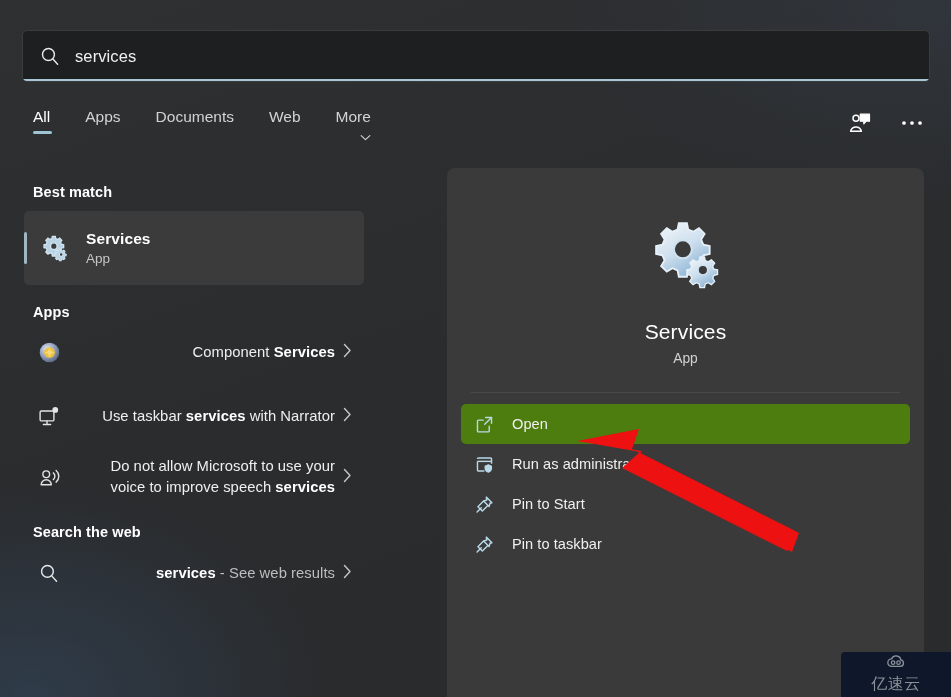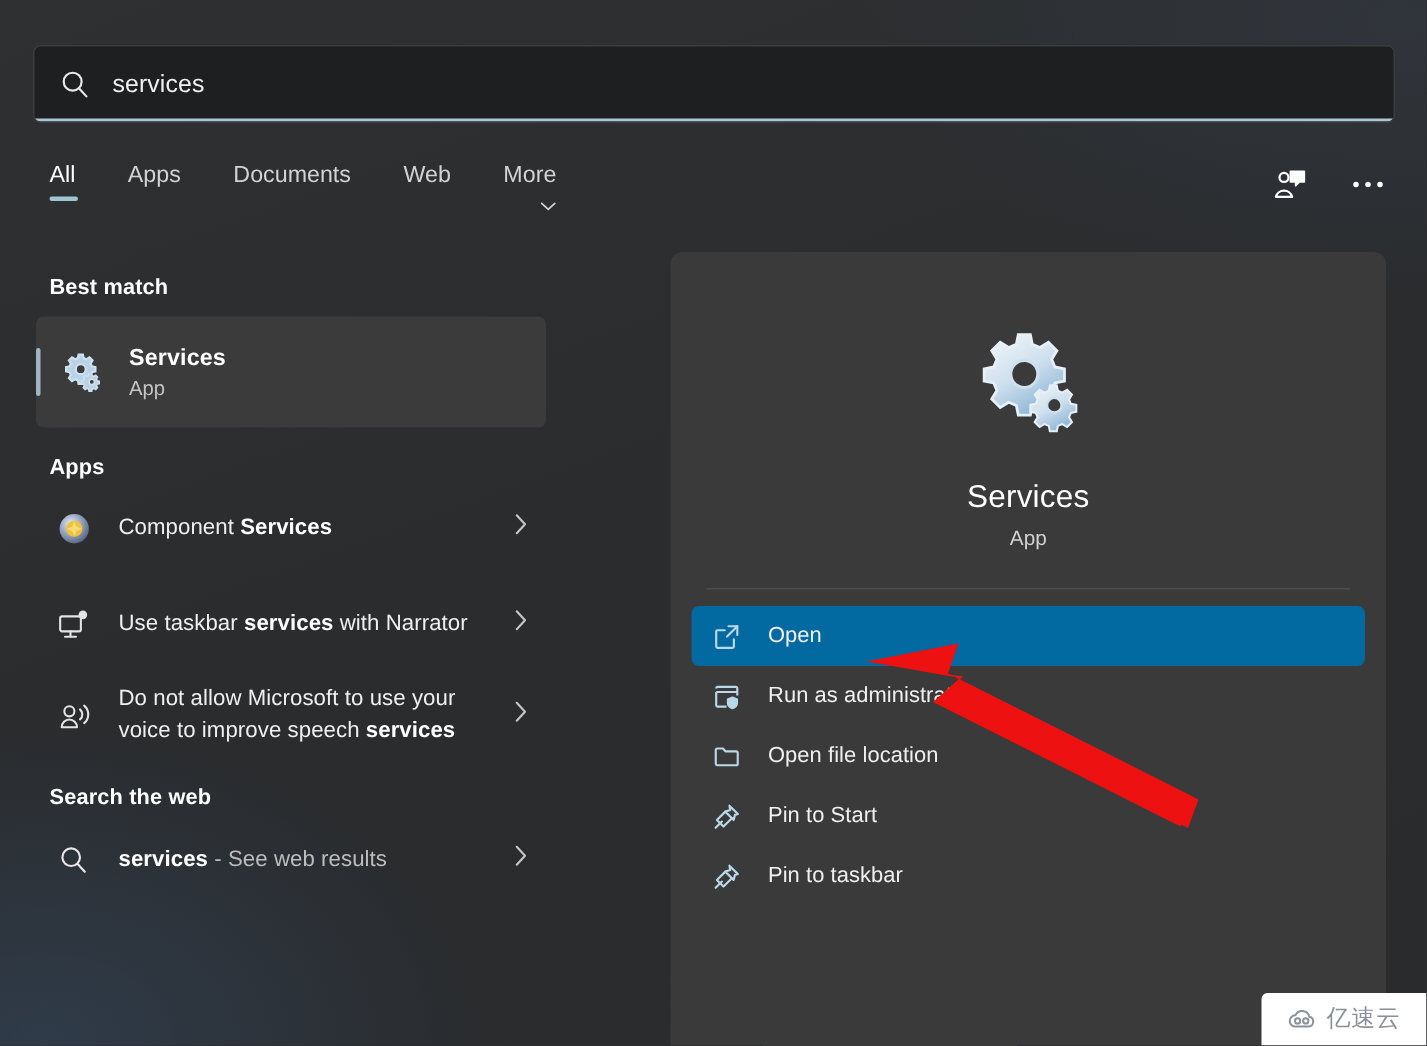--- a/index.html
+++ b/index.html
@@ -142,20 +142,21 @@
 
   .row {
     display: flex;
     align-items: center;
     margin: 0 14px 0 24px;
     height: 46px;
     border-radius: 5px;
     padding: 0 12px 0 12px;
     position: relative;
     cursor: default;
+    text-align: right;
   }
   .row .row-icon {
     width: 26px;
     flex: 0 0 26px;
     display: flex;
     align-items: center;
     justify-content: center;
     margin-right: 17px;
   }
   .row .row-text {
@@ -246,21 +247,21 @@
   }
   .actions { margin-top: 11px; padding: 0 14px; }
   .action {
     display: flex;
     align-items: center;
     height: 40px;
     border-radius: 5px;
     padding: 0 12px;
     cursor: default;
   }
-  .action.selected { background: #0369a1; }
+  .action.selected { background: #4d7c0f; }
   .action .act-icon {
     width: 22px; flex: 0 0 22px;
     display: flex; align-items: center; justify-content: center;
     margin-right: 17px;
   }
   .action .act-label {
     font-size: 14.6px;
     color: #f0f0f0;
     letter-spacing: 0.05px;
   }
@@ -272,27 +273,28 @@
     width: 951px; height: 697px;
     pointer-events: none;
   }
 
   
   .watermark {
     position: absolute;
     right: 0;
     bottom: 0;
     width: 110px;
-    height: 35px;
-    background: #ffffff;
+    height: 45px;
+    background: #0f172a;
     display: flex;
     align-items: center;
     justify-content: center;
     gap: 5px;
     border-radius: 4px 0 0 0;
+    flex-direction: column;
   }
   .wm-text {
     font-size: 16px;
     color: #8a9199;
     font-family: "DejaVu Sans", sans-serif;
     letter-spacing: 0.5px;
   }
 </style>
 </head>
 <body>
@@ -502,28 +504,20 @@
         <svg width="19" height="19" viewBox="0 0 20 20" fill="none" stroke="#b9d9e8" stroke-width="1.5" stroke-linejoin="round">
           <path d="M2.6 4.2 a1.1 1.1 0 0 1 1.1 -1.1 h12.6 a1.1 1.1 0 0 1 1.1 1.1 v5.0"></path>
           <path d="M2.6 6.7 h14.8"></path>
           <path d="M2.6 6.7 v9.1 a1.1 1.1 0 0 0 1.1 1.1 h6.2"></path>
           <path d="M14.0 10.3 l3.4 1.4 v2.6 c0 2.1 -1.8 3.3 -3.4 3.9 c-1.6 -0.6 -3.4 -1.8 -3.4 -3.9 v-2.6 z" fill="#b9d9e8" stroke="#b9d9e8" stroke-width="1.1"></path>
         </svg>
       </span>
       <span class="act-label">Run as administrator</span>
     </div>
 
-    <div class="action">
-      <span class="act-icon">
-        <svg width="19" height="19" viewBox="0 0 20 20" fill="none" stroke="#b9d9e8" stroke-width="1.5" stroke-linejoin="round">
-          <path d="M2.3 5.3 a1.1 1.1 0 0 1 1.1 -1.1 h3.9 l1.8 2.0 h7.5 a1.1 1.1 0 0 1 1.1 1.1 v7.6 a1.1 1.1 0 0 1 -1.1 1.1 H3.4 a1.1 1.1 0 0 1 -1.1 -1.1 z"></path>
-        </svg>
-      </span>
-      <span class="act-label">Open file location</span>
-    </div>
 
     <div class="action">
       <span class="act-icon">
         <svg width="19" height="19" viewBox="0 0 20 20" fill="none" stroke="#b9d9e8" stroke-width="1.5" stroke-linecap="round" stroke-linejoin="round">
           <path d="M11.9 2.2 l5.9 5.9 -2.0 0.6 -1.0 3.5 -5.8 -5.8 3.4 -1.1 z"></path>
           <path d="M9.0 6.4 L3.1 12.3 l4.6 4.6 5.9 -5.9"></path>
           <path d="M6.6 13.4 L2.2 17.8"></path>
         </svg>
       </span>
       <span class="act-label">Pin to Start</span>

